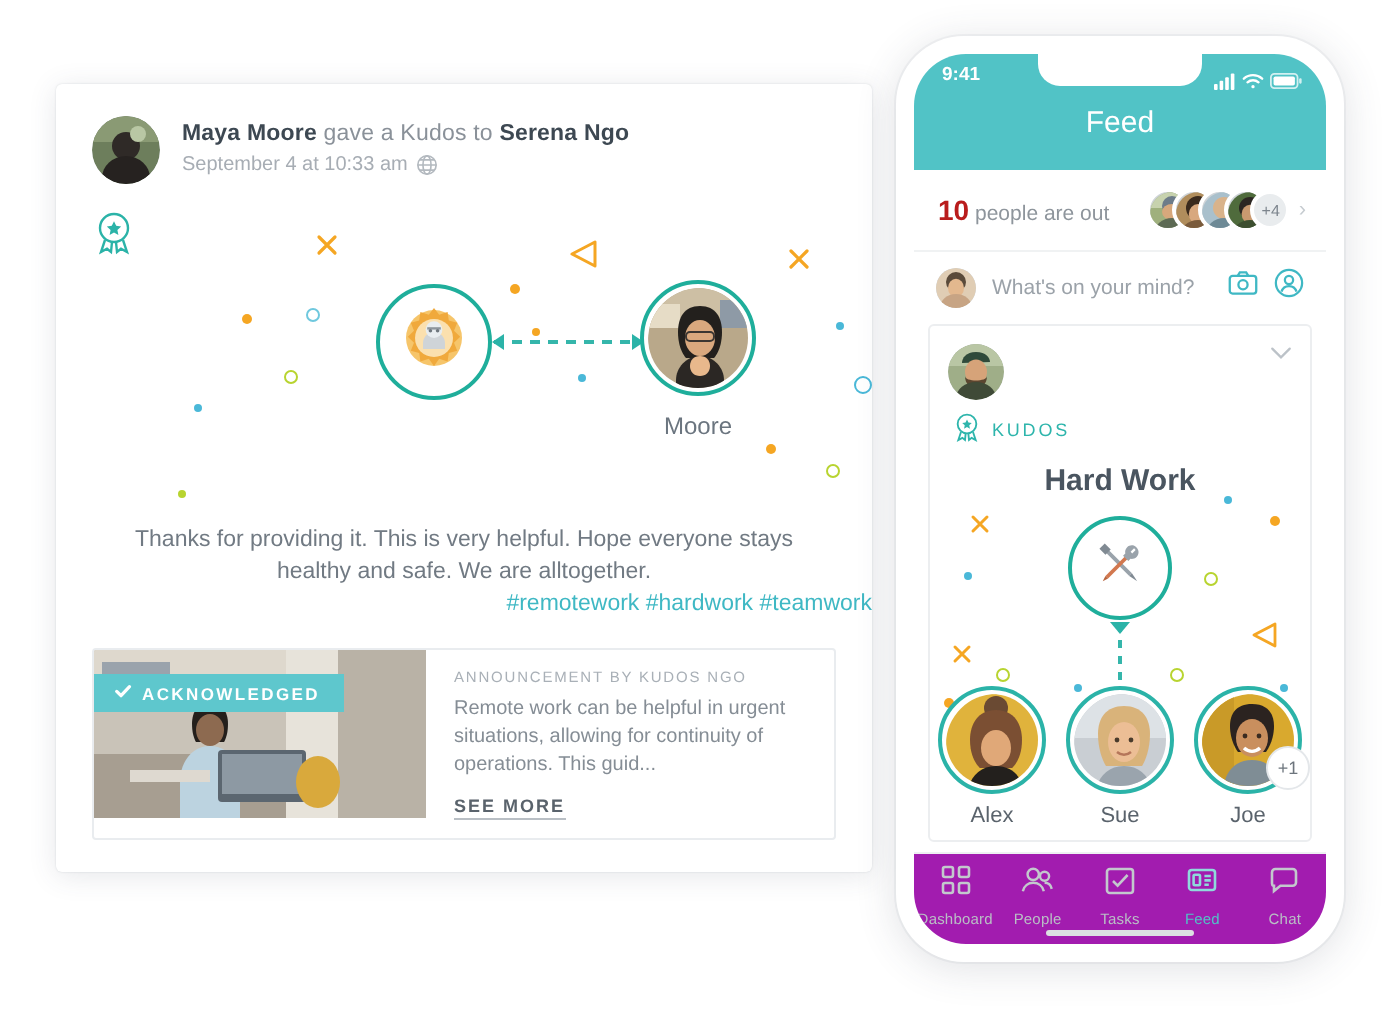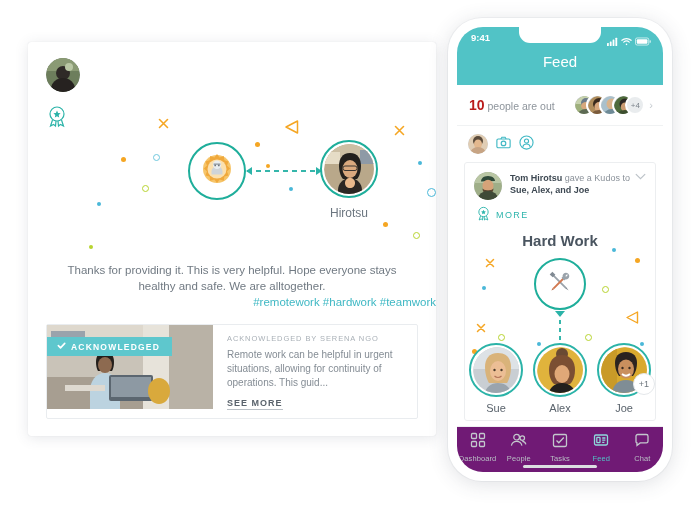--- a/index.html
+++ b/index.html
@@ -118,21 +118,21 @@
     border-left:5px solid transparent;border-right:5px solid transparent;border-bottom:6px solid #2bb3a8;}
   .recips{ position:absolute; left:0; right:0; bottom:6px; display:flex; justify-content:center; gap:6px;}
   .recip{ width:58px; text-align:center; position:relative;}
   .recip .ring{ width:54px;height:54px;border-radius:50%;border:2px solid #2bb3a8;padding:2px;margin:0 auto;background:#fff;}
   .recip .ring .photo{width:100%;height:100%;border-radius:50%;overflow:hidden;}
   .recip .nm{ font-size:11px; color:#5a636c; margin-top:5px;}
   .plus1{ position:absolute; right:-2px; top:30px; width:22px;height:22px;border-radius:50%;
     background:#fff; border:1px solid #e4e7ea; color:#6d757d; font-size:9px;
     display:flex;align-items:center;justify-content:center; z-index:3;}
 
-  .tabbar{ position:absolute; left:0; right:0; bottom:0; height:46px; background:#701a75;
+  .tabbar{ position:absolute; left:0; right:0; bottom:0; height:46px; background:#a21caf;
     border-top:1px solid #eef0f2; display:flex; align-items:flex-start; padding-top:5px;}
   .tab{ flex:1; text-align:center; }
   .tab .tl{ font-size:7.5px; color:#b9bfc5; margin-top:2px; display:block; letter-spacing:.1px;}
   .tab.active .tl{ color:#51c3c6;}
   .homebar{ position:absolute; left:50%; transform:translateX(-50%); bottom:4px; width:74px;height:3px;
     background:#dcdfe2; border-radius:2px;}
 
   .conf{ position:absolute; pointer-events:none; }
   .dot{ border-radius:50%; }
   .ring-o{ border-radius:50%; background:transparent; }
@@ -153,20 +153,33 @@
               </clipPath>
             </defs>
           <g clip-path="url(#c1)">
             <rect width="34" height="34" fill="#6d7e5c"></rect>
             <rect y="0" width="34" height="13" fill="#8a9a74"></rect>
             <circle cx="17" cy="15" r="7" fill="#2f2a27"></circle>
             <ellipse cx="17" cy="31" rx="12" ry="11" fill="#262220"></ellipse>
             <circle cx="23" cy="9" r="4" fill="#b9c7a4"></circle>
           </g>
           </svg>
+      </div>
+      <div class="meta">
+        <div class="ln1"><b>Maya Moore</b><span> gave a Kudos to </span><b>Serena Ngo</b></div>
+        <div class="ln2">
+          <span>September 4 at 10:33 am</span>
+          <span class="globe">
+            <svg viewBox="0 0 12 12" width="11" height="11" fill="none" stroke="#b3b9bf" stroke-width="0.9">
+              <circle cx="6" cy="6" r="5"></circle>
+                <ellipse cx="6" cy="6" rx="2.2" ry="5"></ellipse>
+                <path d="M1 6h10M2 3.2h8M2 8.8h8"></path>
+              </svg>
+          </span>
+        </div>
       </div>
     </div>
 
     <div class="kudos-canvas">
 
       <div class="ribbon-badge">
         <svg width="22" height="24" viewBox="0 0 22 24" fill="none" stroke="#2bb3a8" stroke-width="1.2">
           <circle cx="11" cy="9" r="7"></circle>
           <path d="M11 5.6l1.1 2.3 2.5.3-1.9 1.8.5 2.5L11 11.2 8.8 12.5l.5-2.5L7.4 8.2l2.5-.3z" fill="#2bb3a8" stroke="none"></path>
           <path d="M6.5 15l-2 6 3-1.6 2 1.6.5-5M15.5 15l2 6-3-1.6-2 1.6-.5-5"></path>
@@ -233,21 +246,21 @@
               <rect x="36" y="6" width="16" height="14" fill="#8e9aa6"></rect>
               <path d="M26 9c8 0 11 6 11 13 0 9-4 13-4 13H19s-4-4-4-13C15 15 18 9 26 9z" fill="#23201d"></path>
               <ellipse cx="26" cy="25" rx="7.5" ry="9" fill="#d9a87e"></ellipse>
               <rect x="19" y="22" width="14" height="4.5" rx="2" fill="none" stroke="#3b3632" stroke-width="1"></rect>
               <path d="M26 34c7 0 12 6 12 12v8H14v-8c0-6 5-12 12-12z" fill="#2b2724"></path>
               <path d="M26 34c3 0 5 2 5 5s-2 5-5 5-5-2-5-5 2-5 5-5z" fill="#e8b88c"></path>
             </g>
             </svg>
         </div>
       </div>
-      <div class="recip-label">Hirotsu</div>
+      <div class="recip-label">Moore</div>
     </div>
 
     <div class="kudos-msg">Thanks for providing it. This is very helpful. Hope everyone stays healthy and safe. We are alltogether.</div>
     <div class="tags">#remotework #hardwork #teamwork</div>
 
     <div class="ann">
       <div class="ann-img">
         <div class="ann-photo">
           <svg viewBox="0 0 166 84" width="166" height="84" preserveAspectRatio="xMidYMid slice">
             <rect width="166" height="84" fill="#c9c3b8"></rect>
@@ -269,21 +282,21 @@
         <div class="ack">
           <span>
             <svg width="9" height="9" viewBox="0 0 10 10" fill="none" stroke="#fff" stroke-width="1.8" stroke-linecap="round" stroke-linejoin="round">
                 <path d="M1.5 5.2l2.4 2.4L8.6 2.6"></path>
               </svg>
           </span>
           <span>ACKNOWLEDGED</span>
         </div>
       </div>
       <div class="ann-body">
-        <div class="ann-kicker">ACKNOWLEDGED BY SERENA NGO</div>
+        <div class="ann-kicker">ANNOUNCEMENT BY KUDOS NGO</div>
         <div class="ann-text">Remote work can be helpful in urgent situations, allowing for continuity of operations.  This guid...</div>
         <div class="ann-more">SEE MORE</div>
       </div>
     </div>
 
   </div>
 
   <div class="phone">
     <div class="screen">
 
@@ -394,20 +407,21 @@
                 </clipPath>
               </defs>
               <g clip-path="url(#p5)">
                 <rect width="20" height="20" fill="#e0cdb4"></rect>
                 <circle cx="10" cy="7" r="5" fill="#5a4a3a"></circle>
                 <ellipse cx="10" cy="10" rx="4" ry="4.6" fill="#e3b88e"></ellipse>
                 <ellipse cx="10" cy="20" rx="8" ry="7" fill="#c7a484"></ellipse>
               </g>
             </svg>
         </div>
+        <div class="ph">What's on your mind?</div>
         <span>
           <svg width="15" height="13" viewBox="0 0 17 14" fill="none" stroke="#3fb8c4" stroke-width="1.3">
               <rect x="1" y="3" width="15" height="10" rx="1.6"></rect>
               <path d="M5.5 3l1.2-2h3.6l1.2 2"></path>
               <circle cx="8.5" cy="8" r="2.6"></circle>
             </svg>
         </span>
         <span>
           <svg width="15" height="15" viewBox="0 0 16 16" fill="none" stroke="#3fb8c4" stroke-width="1.2">
               <circle cx="8" cy="8" r="7"></circle>
@@ -430,38 +444,37 @@
               <rect width="28" height="28" fill="#9fae88"></rect>
               <rect y="0" width="28" height="11" fill="#b9c6a4"></rect>
               <path d="M14 4c5 0 7 3 7 5l-14 .5c0-2.5 2-5.5 7-5.5z" fill="#2f4a3a"></path>
               <ellipse cx="14" cy="14" rx="5.5" ry="6.2" fill="#d6a379"></ellipse>
               <path d="M8.5 16c0 4 2.5 6 5.5 6s5.5-2 5.5-6c0 3-11 3-11 0z" fill="#5b4630"></path>
               <ellipse cx="14" cy="27" rx="10" ry="8" fill="#3f4a37"></ellipse>
             </g>
               </svg>
           </div>
           <div class="ph-meta">
-            <div class="ph-ln1"><b>Tom Hirotsu</b><span> gave a Kudos to </span><b>Sue, Alex, and Joe</b></div>
           </div>
           <span class="caret">
             <svg width="11" height="7" viewBox="0 0 12 8" fill="none" stroke="#bcc2c8" stroke-width="1.3" stroke-linecap="round">
                 <path d="M1 1.5l5 5 5-5"></path>
               </svg>
           </span>
         </div>
 
         <div class="kudos-tag">
           <span>
             <svg width="15" height="16" viewBox="0 0 22 24" fill="none" stroke="#2eb5ac" stroke-width="1.4">
               <circle cx="11" cy="9" r="7"></circle>
               <path d="M11 5.6l1.1 2.3 2.5.3-1.9 1.8.5 2.5L11 11.2 8.8 12.5l.5-2.5L7.4 8.2l2.5-.3z" fill="#2eb5ac" stroke="none"></path>
               <path d="M6.5 15l-2 6 3-1.6 2 1.6.5-5M15.5 15l2 6-3-1.6-2 1.6-.5-5"></path>
               </svg>
           </span>
-          <span>MORE</span>
+          <span>KUDOS</span>
         </div>
 
         <div class="ph-canvas">
           <div class="ph-award-title">Hard Work</div>
 
           <div class="conf" style="left:20px;top:30px;">
             <svg width="10" height="10">
                 <path d="M1.5 1.5l7 7M8.5 1.5l-7 7" stroke="#f5a623" stroke-width="1.5" stroke-linecap="round"></path>
               </svg></div>
           <div class="conf" style="left:11px;top:95px;">
@@ -502,57 +515,57 @@
           </div>
 
           <div class="v-dash"></div>
 
           <div class="recips">
             <div class="recip">
               <div class="ring">
                   <div class="photo">
                 <svg viewBox="0 0 50 50" width="50" height="50">
                       <defs>
+                        <clipPath id="r2">
+                          <circle cx="25" cy="25" r="25"></circle>
+                        </clipPath>
+                      </defs>
+                      <g clip-path="url(#r2)">
+                  <rect width="50" height="50" fill="#e0b33c"></rect>
+                  <circle cx="25" cy="7" r="6" fill="#6a4a33"></circle>
+                  <path d="M25 8c9 0 13 7 13 15 0 10-5 14-5 14H17s-5-4-5-14c0-8 4-15 13-15z" fill="#7b4f33"></path>
+                  <ellipse cx="25" cy="27" rx="7.5" ry="9" fill="#e0a878"></ellipse>
+                  <path d="M25 36c9 0 14 7 14 14v6H11v-6c0-7 5-14 14-14z" fill="#23201d"></path>
+                </g>
+                    </svg></div>
+                </div>
+              <div class="nm">Alex</div>
+            </div>
+            <div class="recip">
+              <div class="ring">
+                  <div class="photo">
+                <svg viewBox="0 0 50 50" width="50" height="50">
+                      <defs>
                         <clipPath id="r1">
                           <circle cx="25" cy="25" r="25"></circle>
                         </clipPath>
                       </defs>
                       <g clip-path="url(#r1)">
                   <rect width="50" height="50" fill="#c9ced3"></rect>
                   <rect x="0" y="0" width="50" height="22" fill="#dde2e6"></rect>
                   <path d="M25 6c9 0 13 6 13 14 0 10-4 16-4 16H16s-4-6-4-16C12 12 16 6 25 6z" fill="#d9b37a"></path>
                   <ellipse cx="25" cy="24" rx="8" ry="10" fill="#ecbe95"></ellipse>
                   <circle cx="21.5" cy="23" r="1.2" fill="#4a3b2c"></circle>
                         <circle cx="28.5" cy="23" r="1.2" fill="#4a3b2c"></circle>
                   <path d="M21.5 29c2 1.8 5 1.8 7 0" stroke="#b5765a" stroke-width="1.2" fill="none"></path>
                   <path d="M25 36c9 0 14 7 14 14v6H11v-6c0-7 5-14 14-14z" fill="#9aa4ad"></path>
                 </g>
                     </svg></div>
                 </div>
               <div class="nm">Sue</div>
-            </div>
-            <div class="recip">
-              <div class="ring">
-                  <div class="photo">
-                <svg viewBox="0 0 50 50" width="50" height="50">
-                      <defs>
-                        <clipPath id="r2">
-                          <circle cx="25" cy="25" r="25"></circle>
-                        </clipPath>
-                      </defs>
-                      <g clip-path="url(#r2)">
-                  <rect width="50" height="50" fill="#e0b33c"></rect>
-                  <circle cx="25" cy="7" r="6" fill="#6a4a33"></circle>
-                  <path d="M25 8c9 0 13 7 13 15 0 10-5 14-5 14H17s-5-4-5-14c0-8 4-15 13-15z" fill="#7b4f33"></path>
-                  <ellipse cx="25" cy="27" rx="7.5" ry="9" fill="#e0a878"></ellipse>
-                  <path d="M25 36c9 0 14 7 14 14v6H11v-6c0-7 5-14 14-14z" fill="#23201d"></path>
-                </g>
-                    </svg></div>
-                </div>
-              <div class="nm">Alex</div>
             </div>
             <div class="recip">
               <div class="ring">
                   <div class="photo">
                 <svg viewBox="0 0 50 50" width="50" height="50">
                       <defs>
                         <clipPath id="r3">
                           <circle cx="25" cy="25" r="25"></circle>
                         </clipPath>
                       </defs>

